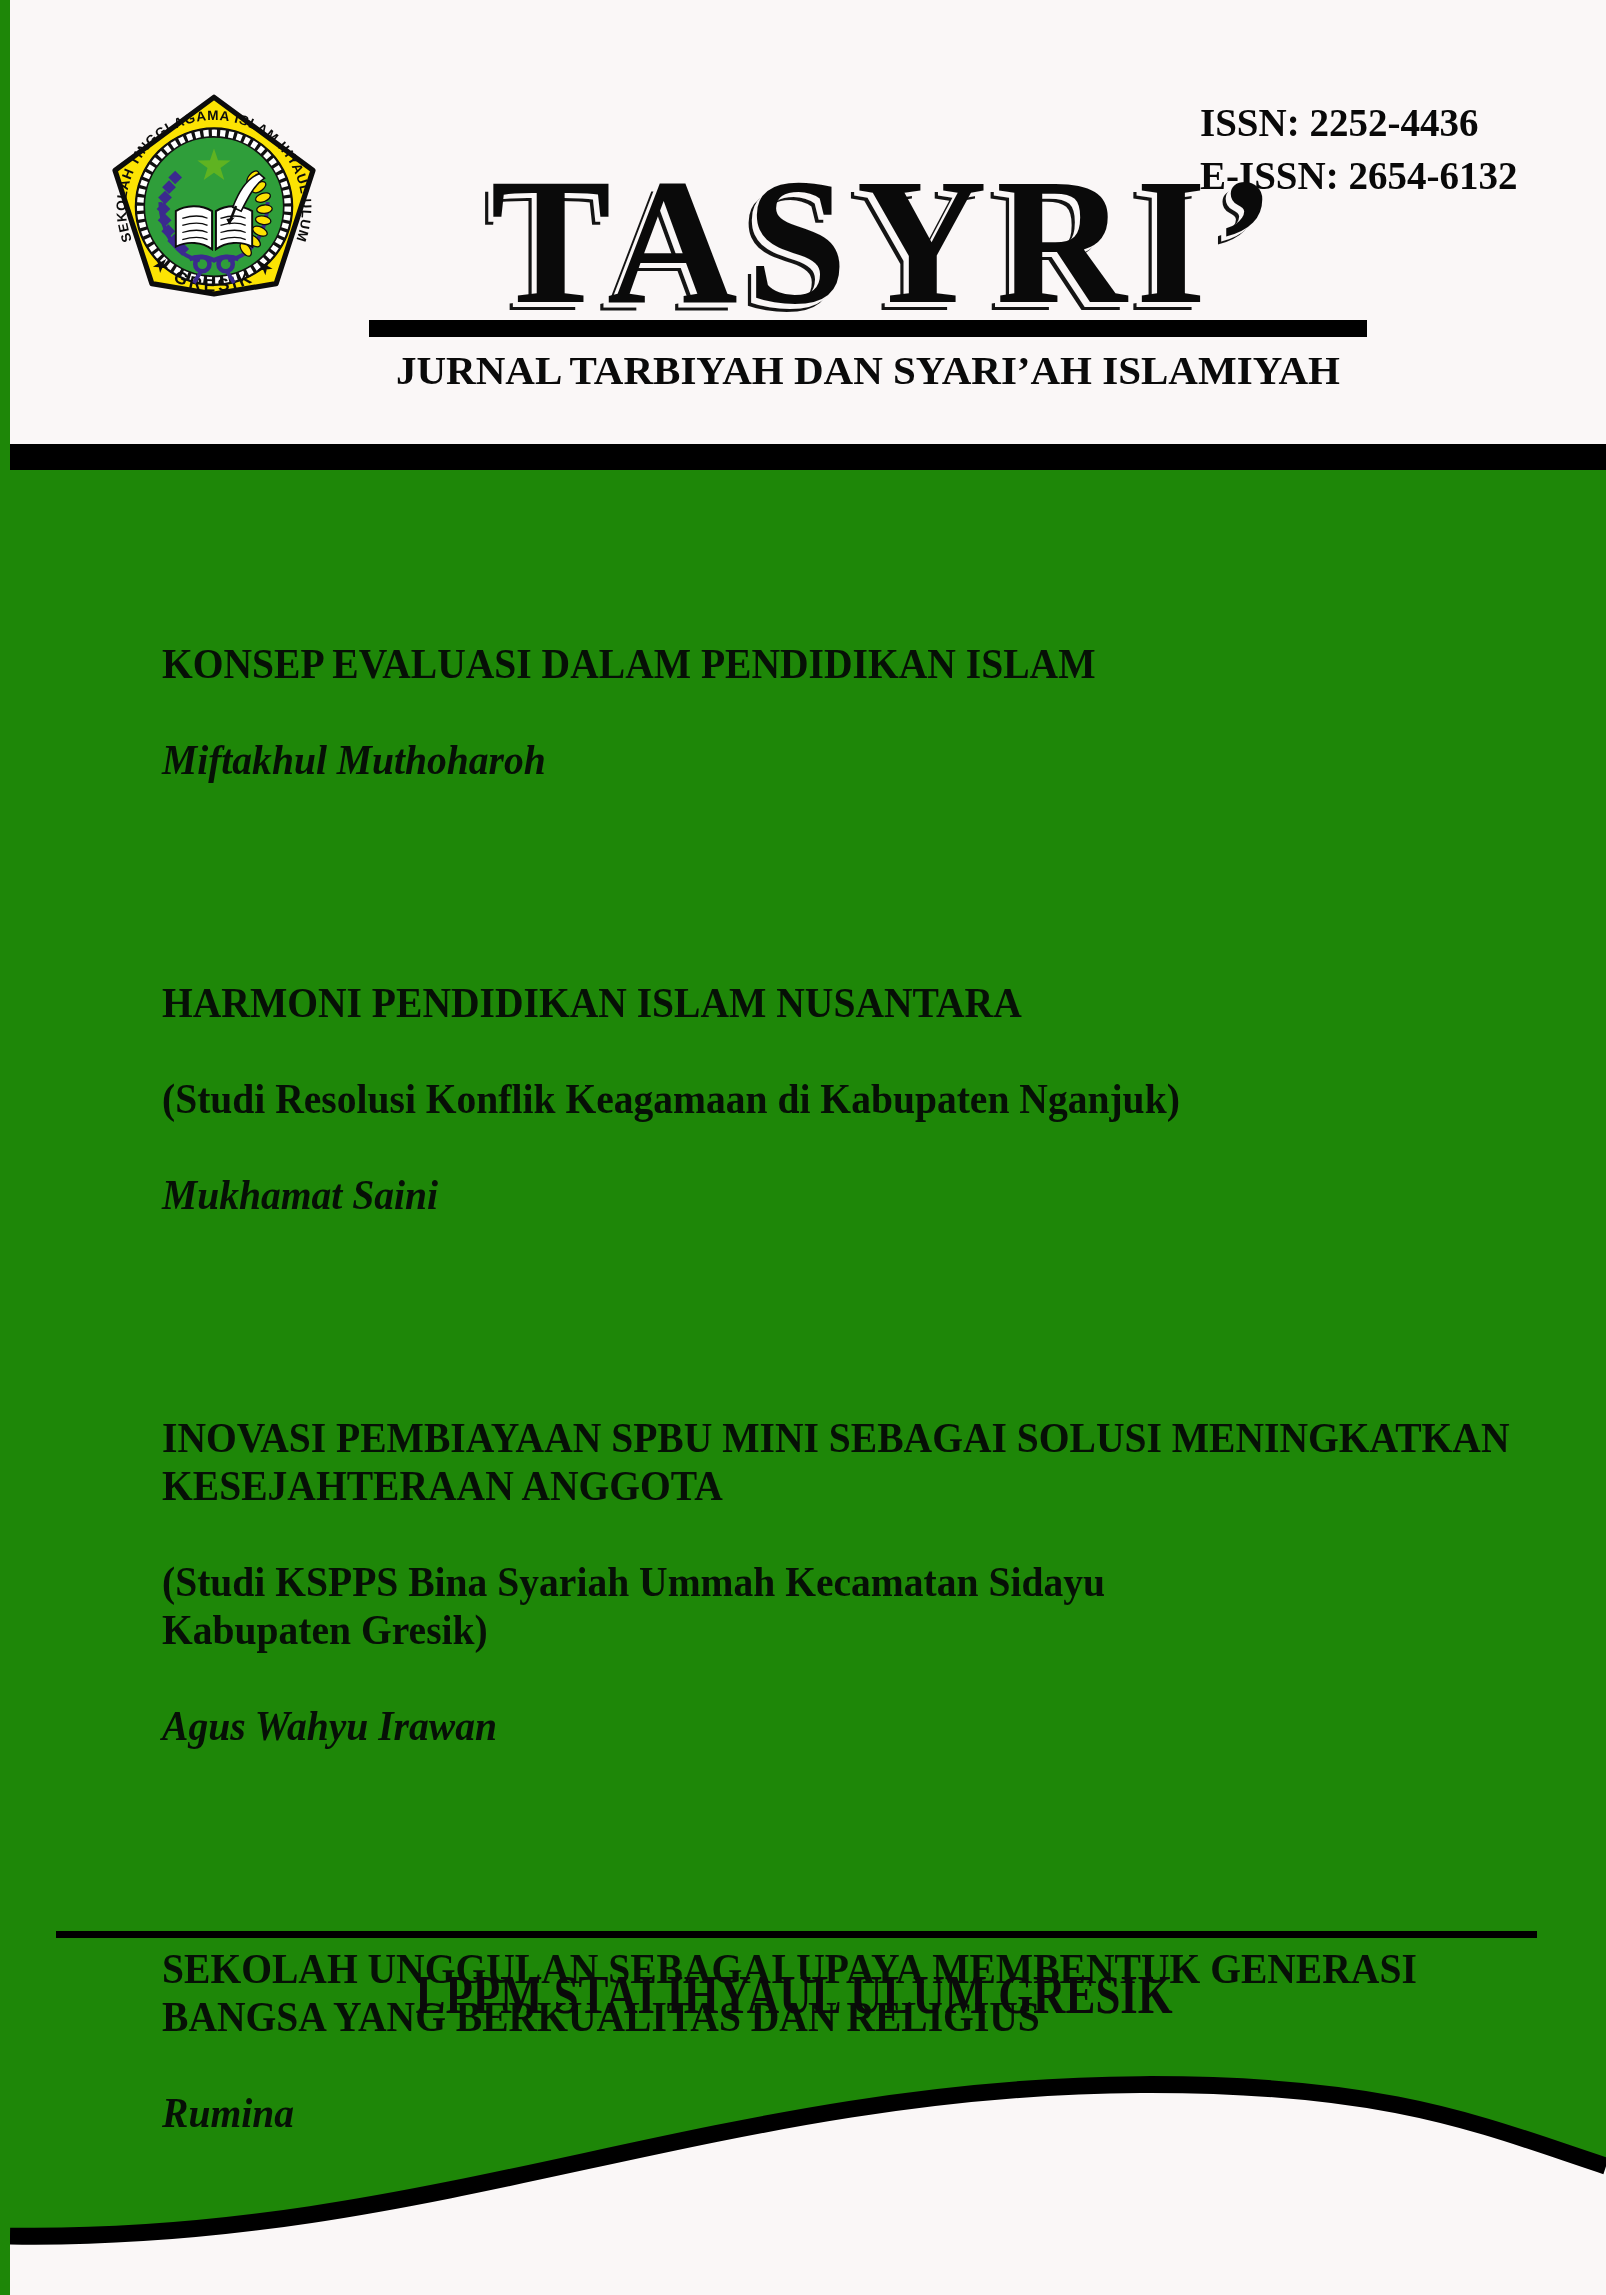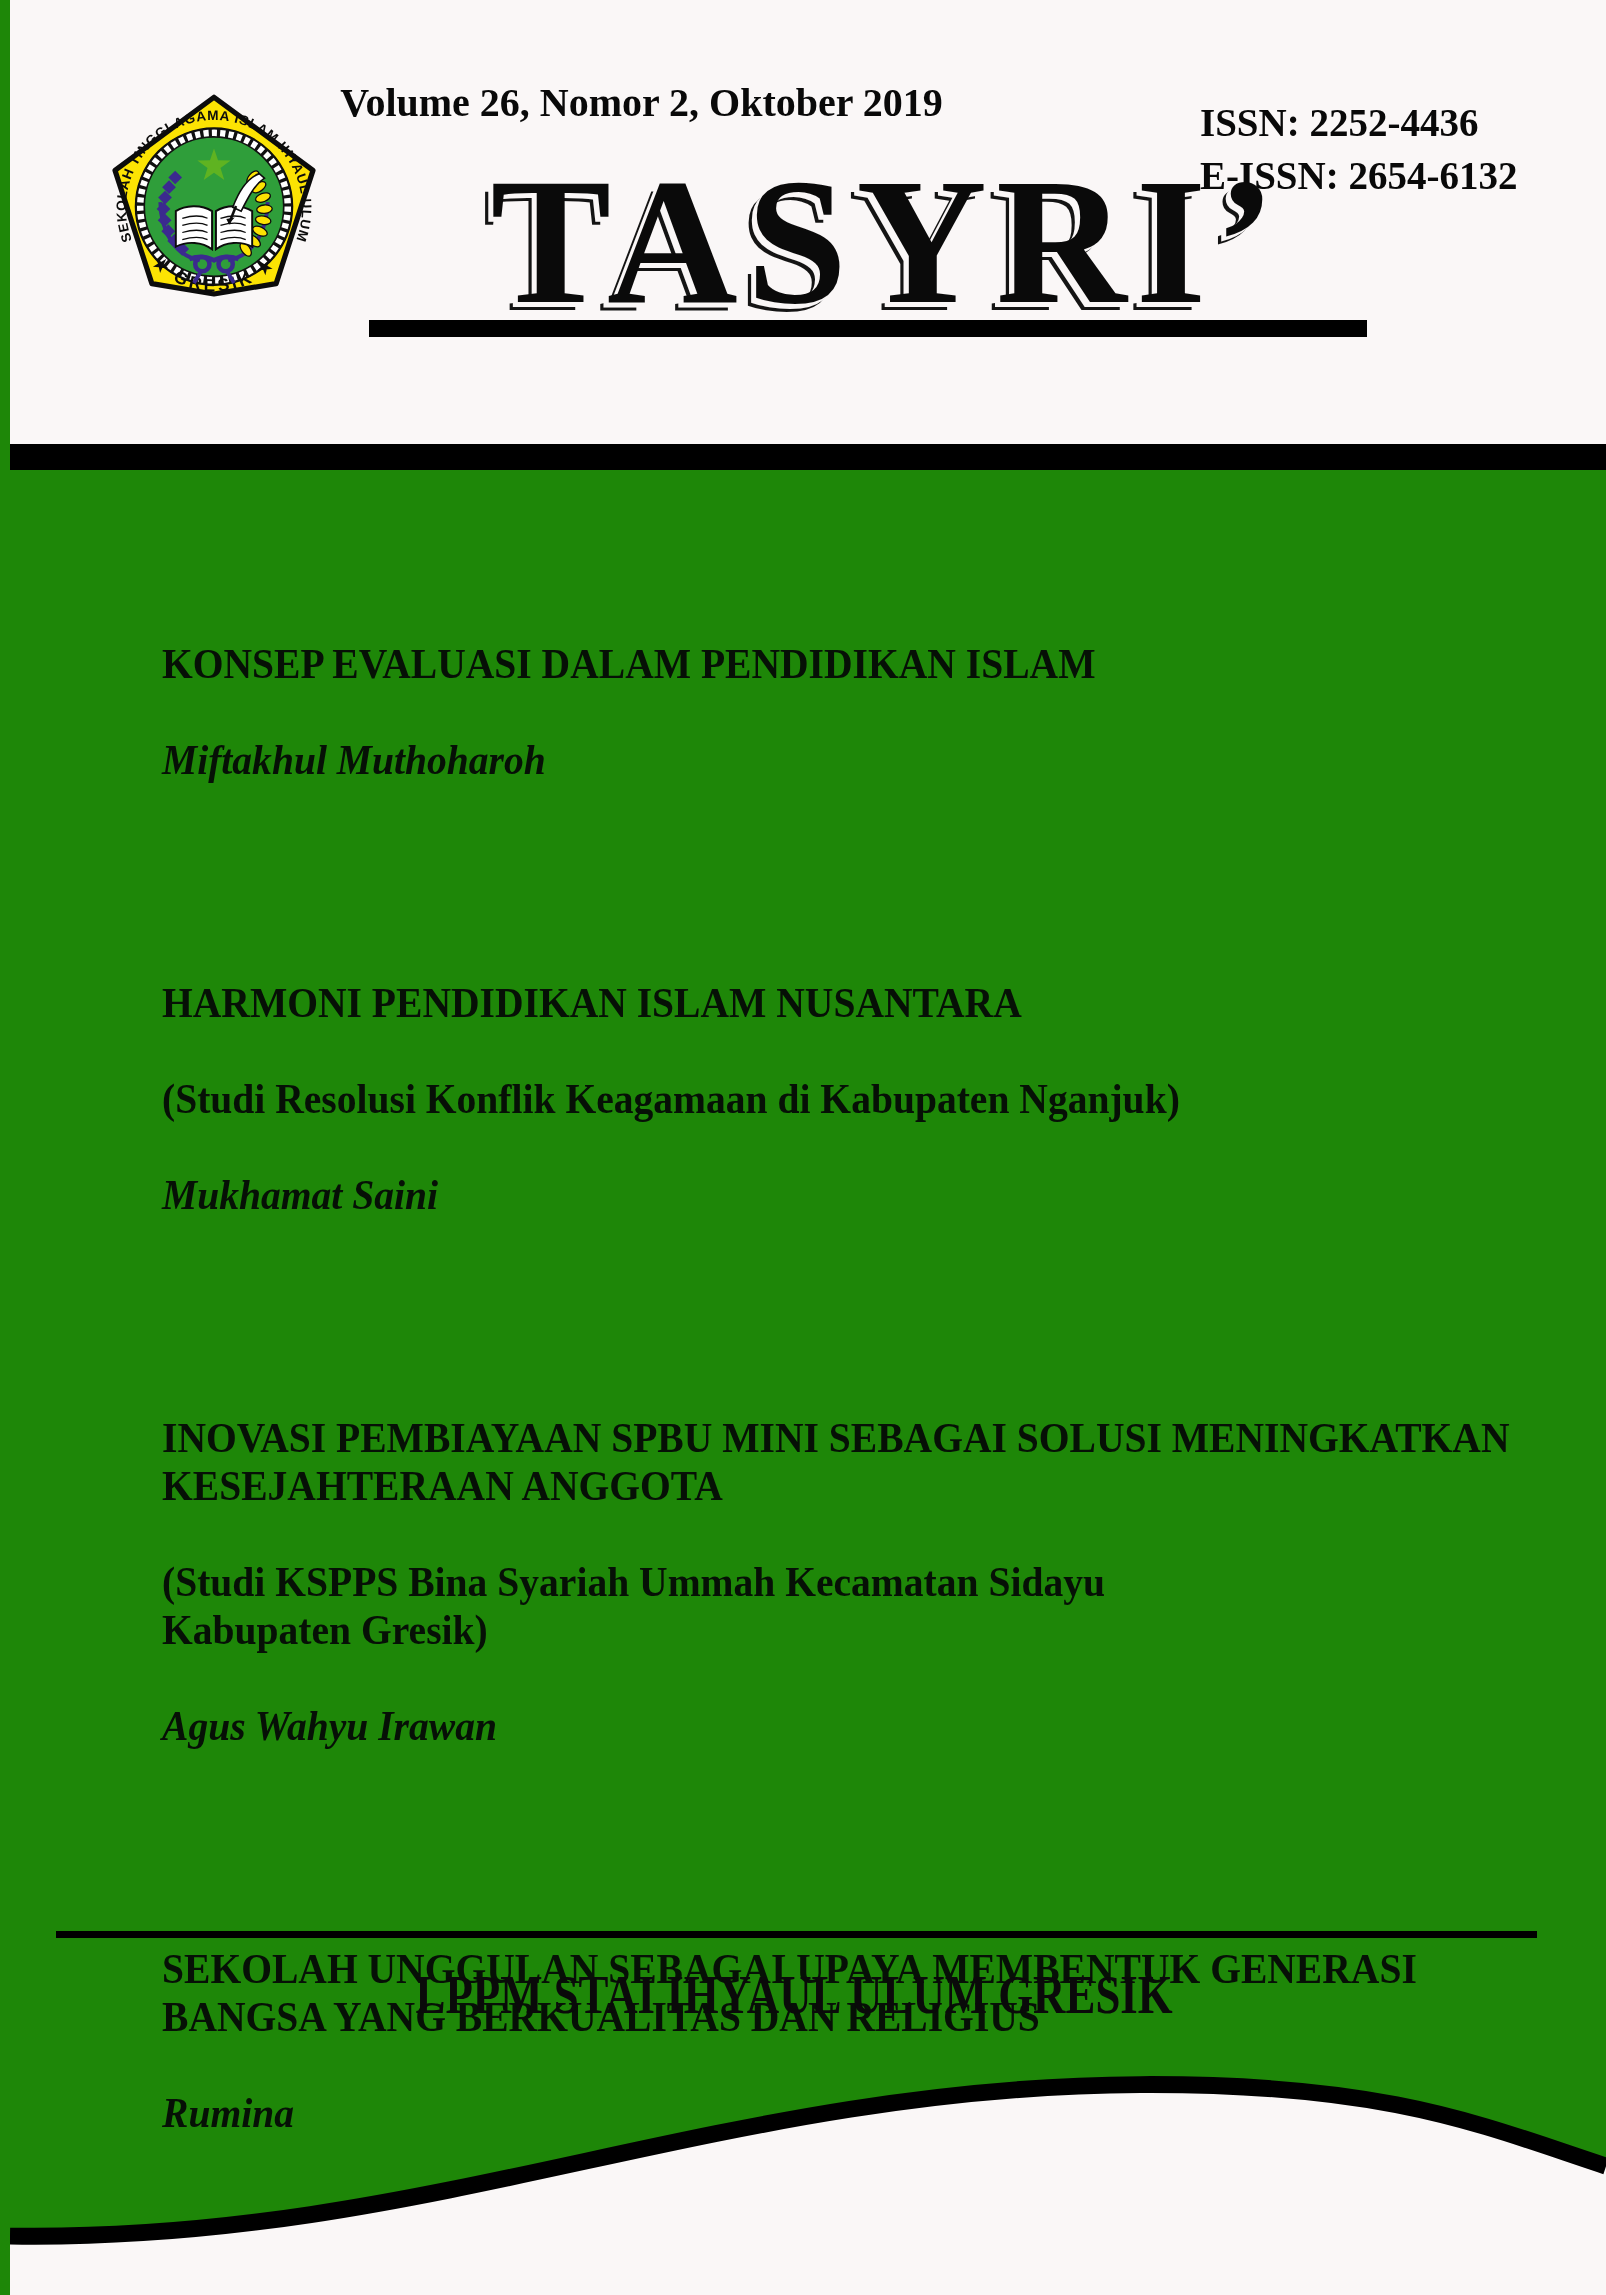--- a/index.html
+++ b/index.html
@@ -138,31 +138,31 @@
     </g>
 
     <g fill="none" stroke="#3b2a8f">
       <circle cx="152" cy="264" r="11" stroke-width="7"></circle>
       <circle cx="188" cy="264" r="11" stroke-width="7"></circle>
       <path d="M 132 256 Q 152 248 170 258 Q 188 248 208 256" stroke-width="7"></path>
       <path d="M 150 275 L 139 293 M 190 275 L 201 293" stroke-width="6"></path>
     </g>
   </svg>
 
-  <div class="volume-line">Volume 26, Nomor 2, Oktober 2019</div>
 
   <div class="issn-block">
     <div>ISSN: 2252-4436</div>
     <div>E-ISSN: 2654-6132</div>
   </div>
 
   <div class="journal-title">TASYRI’</div>
 
   <div class="title-bar"></div>
 
+  <div class="journal-subtitle">JURNAL TARBIYAH DAN SYARI’AH ISLAMIYAH</div>
 
   <div class="separator-band"></div>
 
   <div class="articles">
     <div class="article">
       <div class="title">KONSEP EVALUASI DALAM PENDIDIKAN ISLAM</div>
       <div class="authors">Miftakhul Muthoharoh</div>
     </div>
     <div class="article">
       <div class="title">HARMONI PENDIDIKAN ISLAM NUSANTARA</div>

